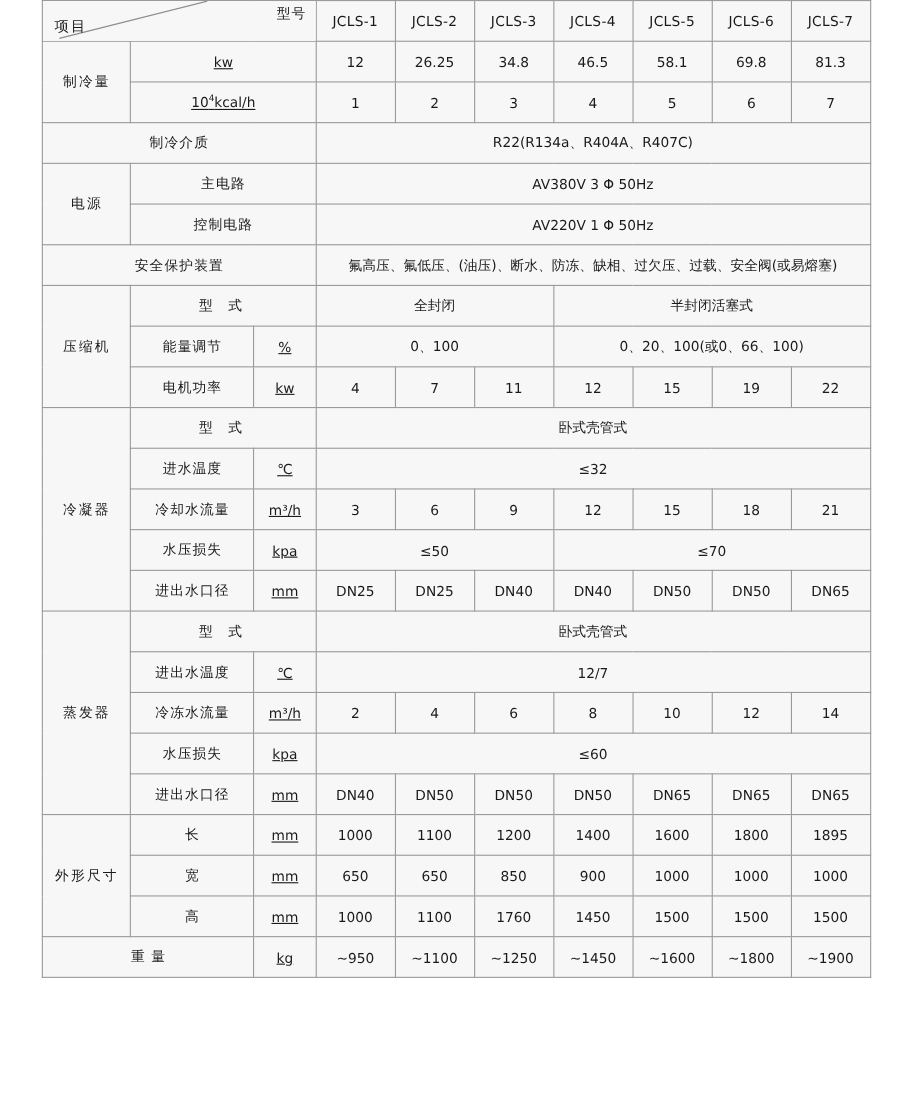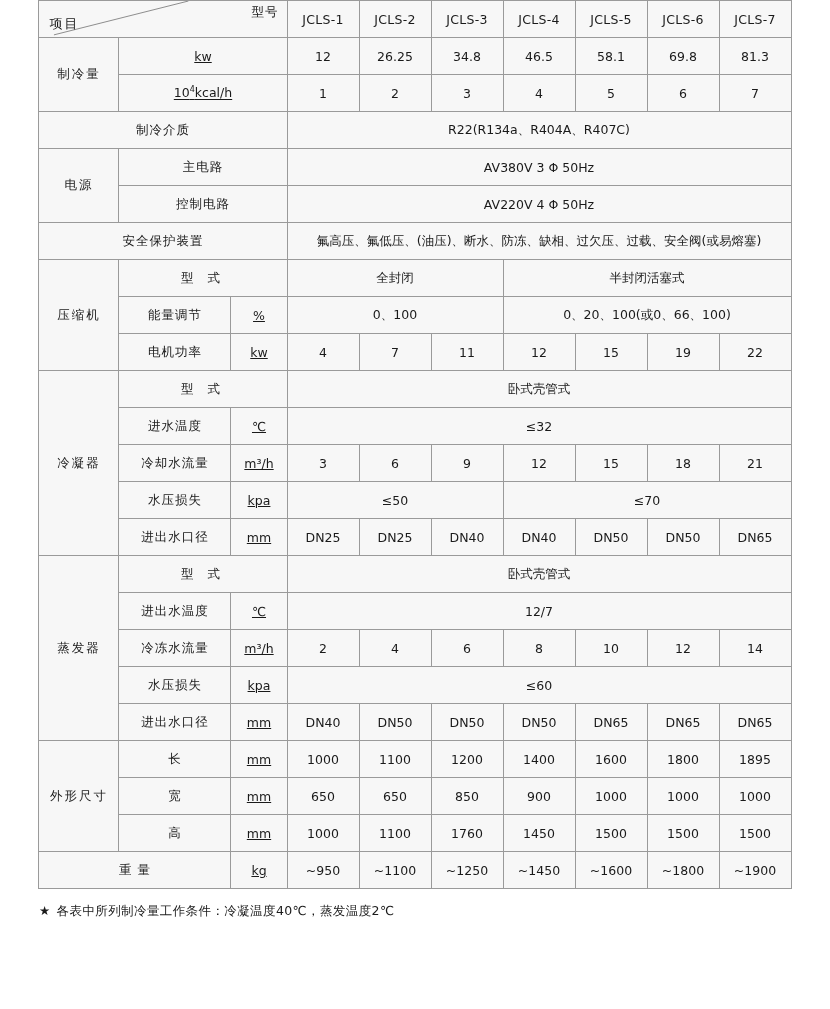--- a/index.html
+++ b/index.html
@@ -183,21 +183,21 @@
       <td class="val" colspan="7">R22(R134a、R404A、R407C)</td>
     </tr>
 
     <tr>
       <td class="rowgroup" rowspan="2">电源</td>
       <td class="rowname" colspan="2">主电路</td>
       <td class="val" colspan="7">AV380V 3 Φ 50Hz</td>
     </tr>
     <tr>
       <td class="rowname" colspan="2">控制电路</td>
-      <td class="val" colspan="7">AV220V 4 Φ 50Hz</td>
+      <td class="val" colspan="7">AV220V 1 Φ 50Hz</td>
     </tr>
 
     <tr>
       <td class="rowname wide" colspan="3">安全保护装置</td>
       <td class="val" colspan="7">氟高压、氟低压、(油压)、断水、防冻、缺相、过欠压、过载、安全阀(或易熔塞)</td>
     </tr>
 
     <tr>
       <td class="rowgroup" rowspan="3">压缩机</td>
       <td class="rowname spaced" colspan="2">型  式</td>
@@ -342,17 +342,14 @@
       <td class="val">~1250</td>
       <td class="val">~1450</td>
       <td class="val">~1600</td>
       <td class="val">~1800</td>
       <td class="val">~1900</td>
     </tr>
 
   </tbody>
     </table>
 
-  <div class="footnote">
-    <span class="star">★</span><span>各表中所列制冷量工作条件：冷凝温度40℃，蒸发温度2℃</span>
-  </div>
 
 </div>
 
 </body></html>

